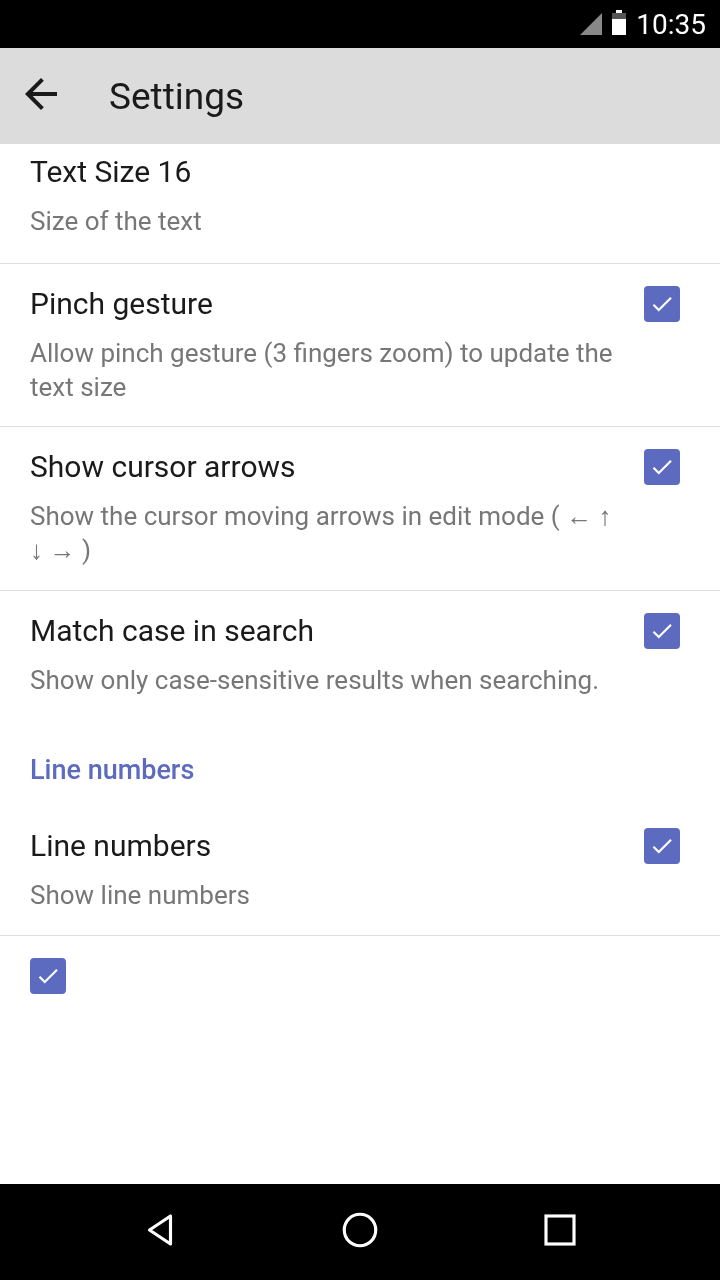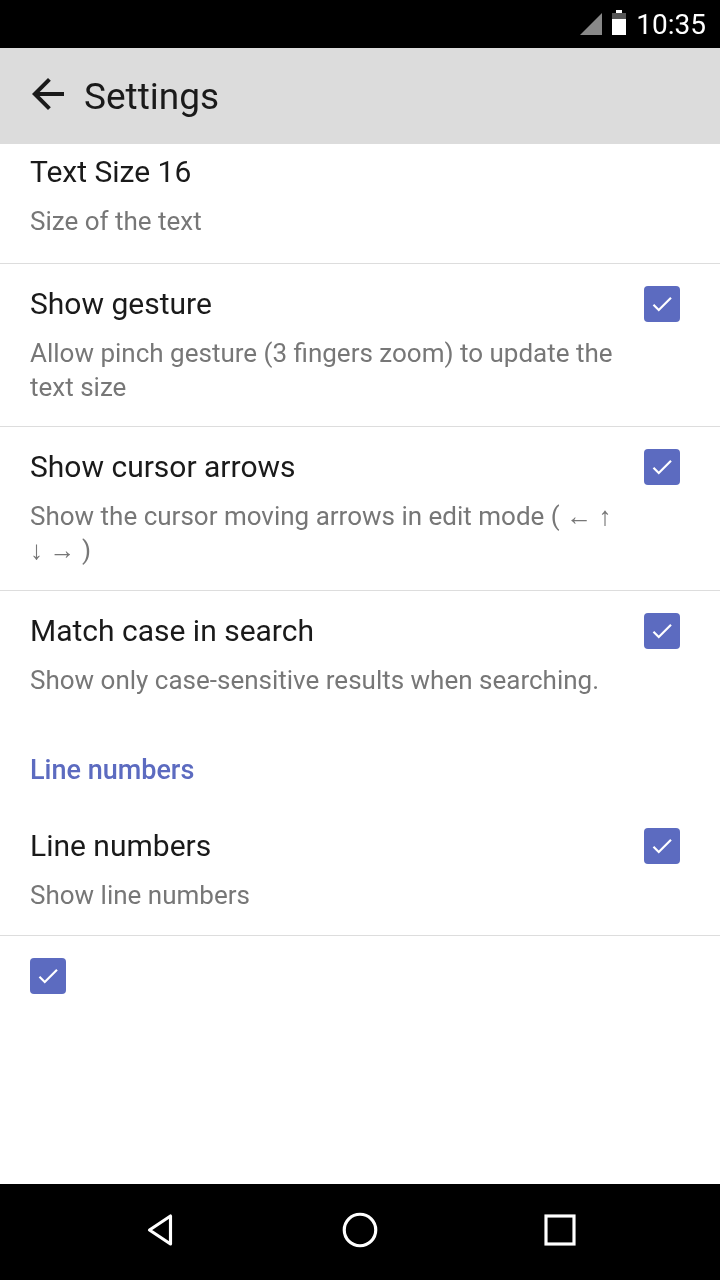--- a/index.html
+++ b/index.html
@@ -56,22 +56,22 @@
     }
     .status-time {
       font-size: 28px;
       font-weight: 400;
     }
     .app-bar {
       height: 96px;
       background: #dcdcdc;
       display: flex;
       align-items: center;
-      padding: 0 24px;
-      gap: 12px;
+      padding: 0 17px;
+      gap: 44px;
     }
     .back-arrow svg {
       width: 48px;
       height: 48px;
     }
     .app-title {
       font-size: 37px;
       color: #1a1a1a;
       font-weight: 400;
     }
@@ -168,21 +168,21 @@
     <div class="setting-text">
       <div class="setting-title">Text Size 16</div>
       <div class="setting-desc">Size of the text</div>
     </div>
   </div>
 
   <div class="divider"></div>
 
   <div class="setting-item">
     <div class="setting-text">
-      <div class="setting-title">Show gesture</div>
+      <div class="setting-title">Pinch gesture</div>
       <div class="setting-desc">Allow pinch gesture (3 fingers zoom) to update the text size</div>
     </div>
     <div class="checkbox">
       <svg viewBox="0 0 24 24">
         <path d="M9 16.17L4.83 12l-1.42 1.41L9 19 21 7l-1.41-1.41z" fill="#ffffff"></path>
       </svg>
     </div>
   </div>
 
   <div class="divider"></div>

